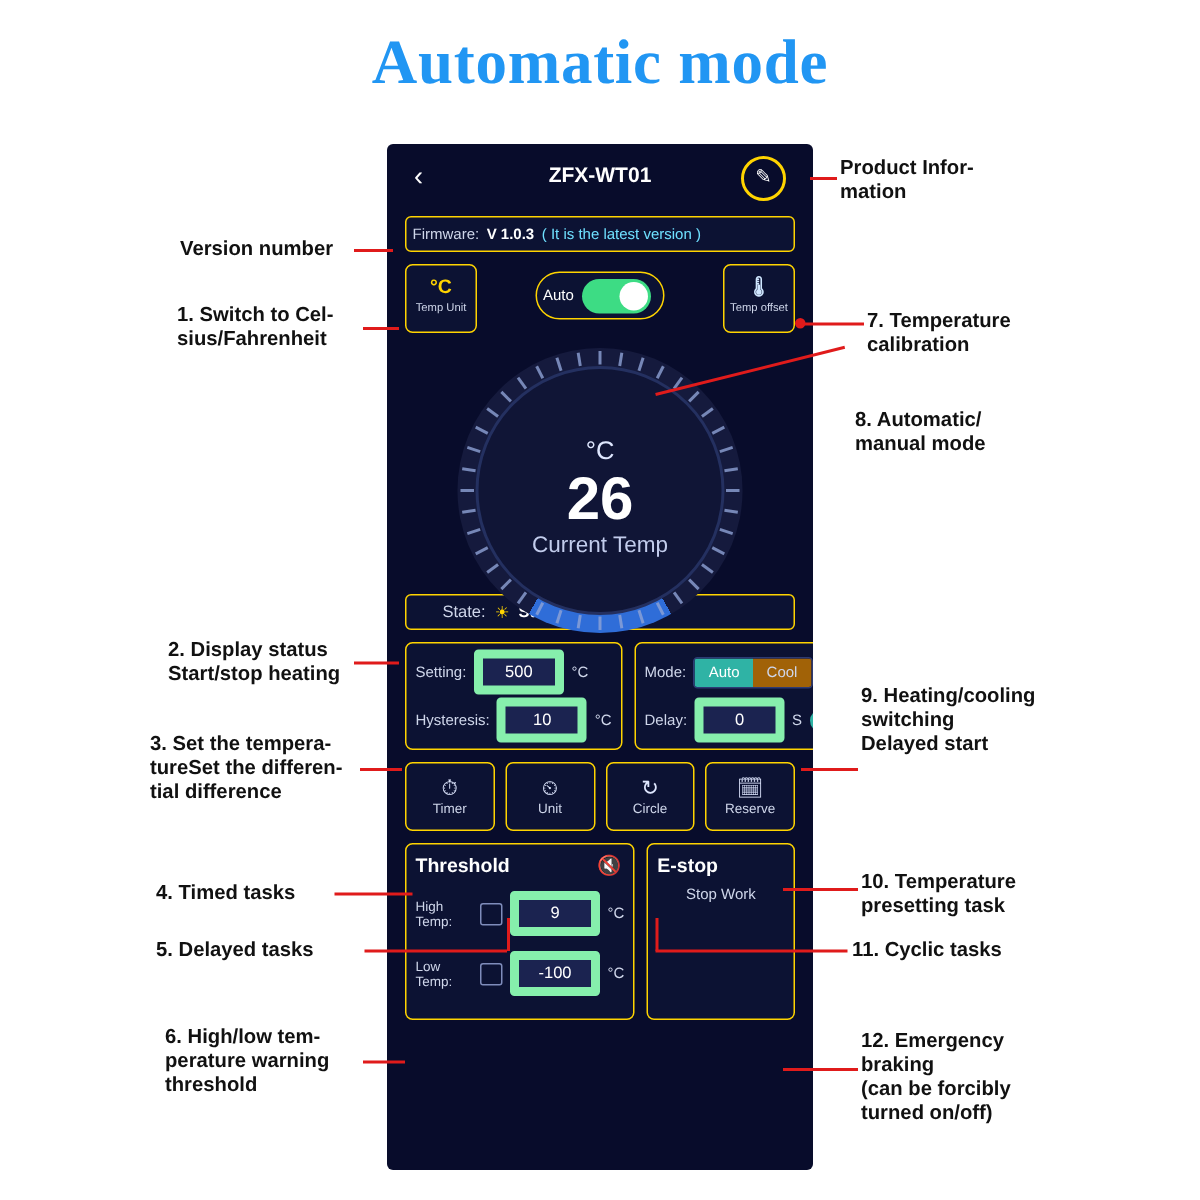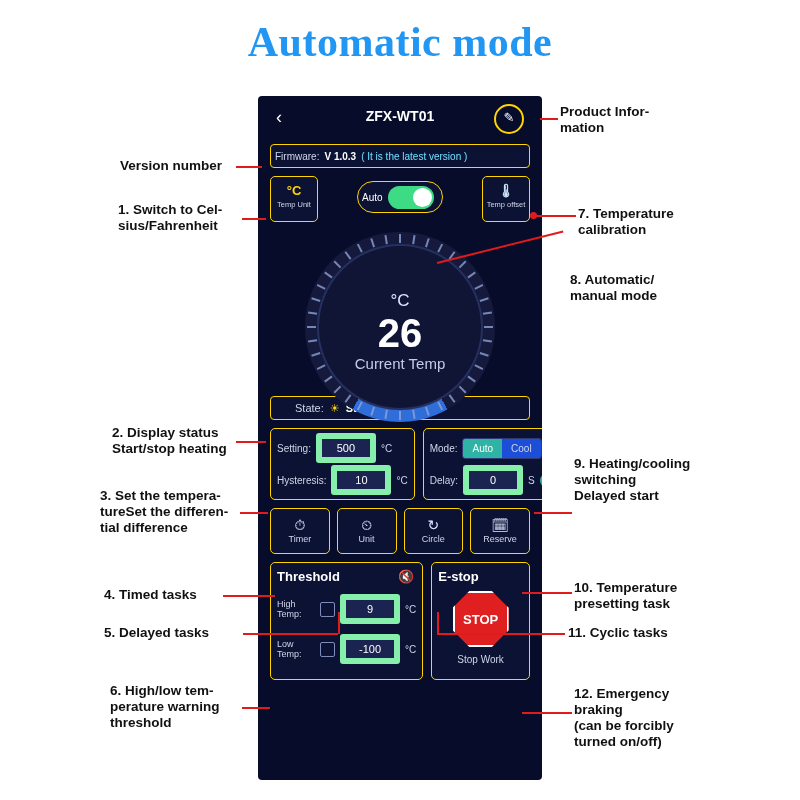--- a/index.html
+++ b/index.html
@@ -122,21 +122,21 @@
     box-sizing:border-box;padding:6px;
   }
   .prow{display:flex;align-items:center;gap:5px;height:26px;font-size:10px;color:#cfd6ea;}
   .prow + .prow{margin-top:6px;}
   .field{
     background:#1b2350;border:6px solid #86efac;border-radius:3px;
     color:#fff;font-size:11px;padding:3px 5px;min-width:38px;text-align:center;
   }
   .unit{color:#cfd6ea;font-size:10px;}
   .seg{display:flex;border-radius:3px;overflow:hidden;border:1px solid #2d3a74;}
-  .seg span{font-size:10px;padding:4px 9px;background:#1d4ed8;color:#cfd6ea;}
+  .seg span{font-size:10px;padding:4px 9px;background:#a16207;color:#cfd6ea;}
   .seg span.on{background:#2fb3a5;color:#fff;}
   .okdot{width:15px;height:15px;border-radius:50%;background:#2fb3a5;color:#fff;font-size:9px;
     display:flex;align-items:center;justify-content:center;}
   
   .iconrow{margin:8px 12px 0 12px;display:flex;gap:7px;}
   .icontile{
     flex:1;height:46px;border:1.5px solid #ffd400;border-radius:5px;background:#0c1233;
     display:flex;flex-direction:column;align-items:center;justify-content:center;gap:2px;
     box-sizing:border-box;
   }
@@ -329,21 +329,20 @@
       </div>
       <div class="trow">
         <span class="lab">Low Temp:</span>
         <span class="chk"></span>
         <span class="field">-100</span>
         <span class="unit">°C</span>
       </div>
     </div>
     <div class="estop">
       <h4>E-stop</h4>
-      <div class="octagon">STOP</div>
       <div class="cap">Stop Work</div>
     </div>
   </div>
 </div>
 
 <div class="ln lnh" style="left:236px;top:166px;width:26px;"></div>
 
 <div class="ln lnh" style="left:242px;top:218px;width:24px;"></div>
 
 <div class="ln lnh" style="left:236px;top:441px;width:30px;"></div>

